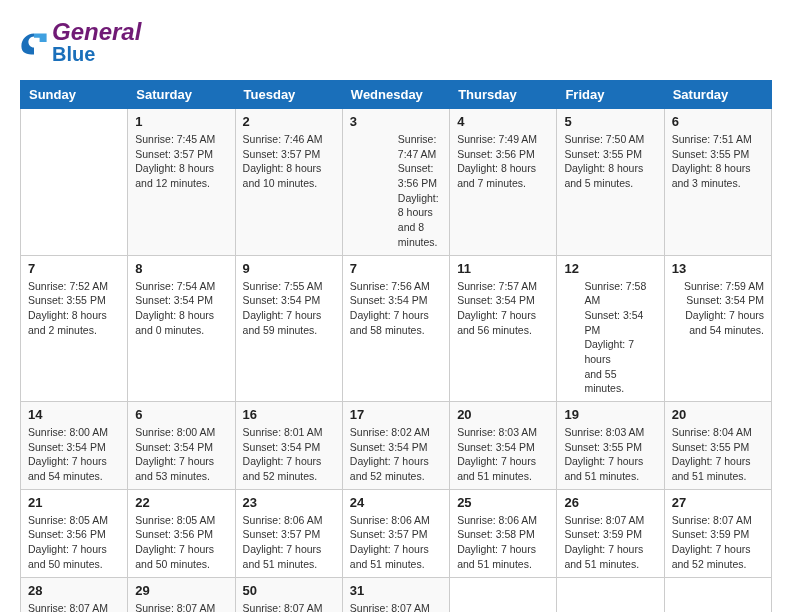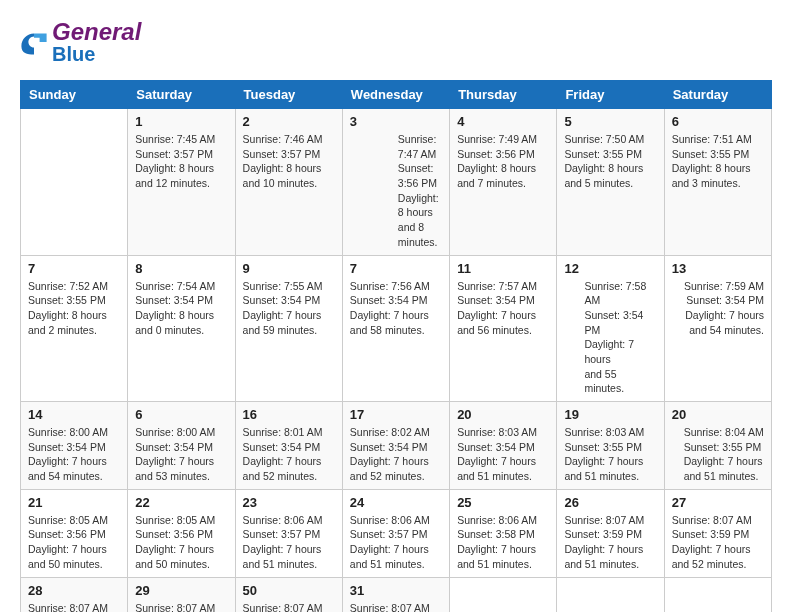--- a/index.html
+++ b/index.html
@@ -262,21 +262,21 @@
         </td>
         <td>
           <span class="day-number">19</span>
           <div class="day-info" style="white-space: pre-line;">Sunrise: 8:03 AM
 Sunset: 3:55 PM
 Daylight: 7 hours
 and 51 minutes.</div>
         </td>
         <td>
           <span class="day-number">20</span>
-          <div class="day-info" style="white-space: pre-line; margin-left: 12px;">Sunrise: 8:04 AM
+          <div class="day-info" style="white-space: pre-line;">Sunrise: 8:04 AM
 Sunset: 3:55 PM
 Daylight: 7 hours
 and 51 minutes.</div>
         </td>
       </tr>
       <tr>
         <td>
           <span class="day-number">21</span>
           <div class="day-info" style="white-space: pre-line;">Sunrise: 8:05 AM
 Sunset: 3:56 PM

